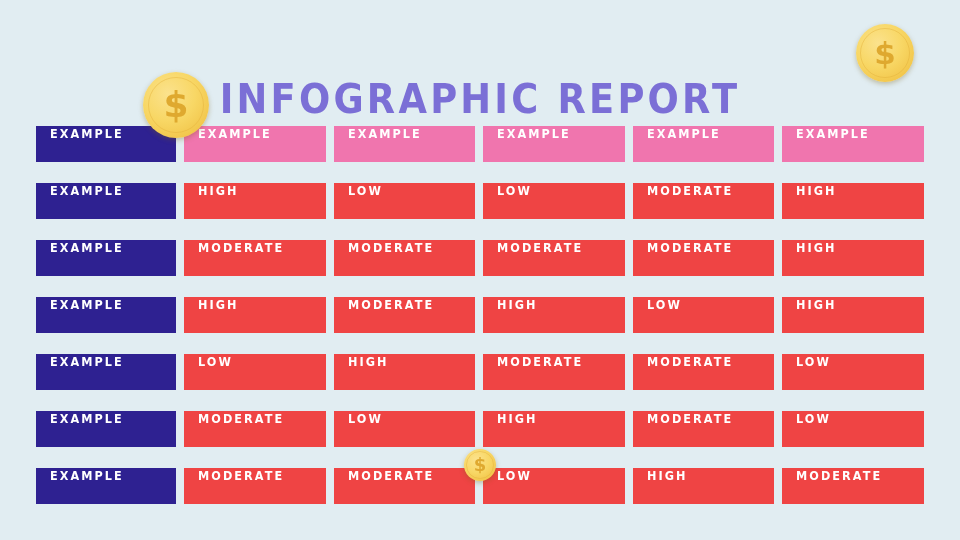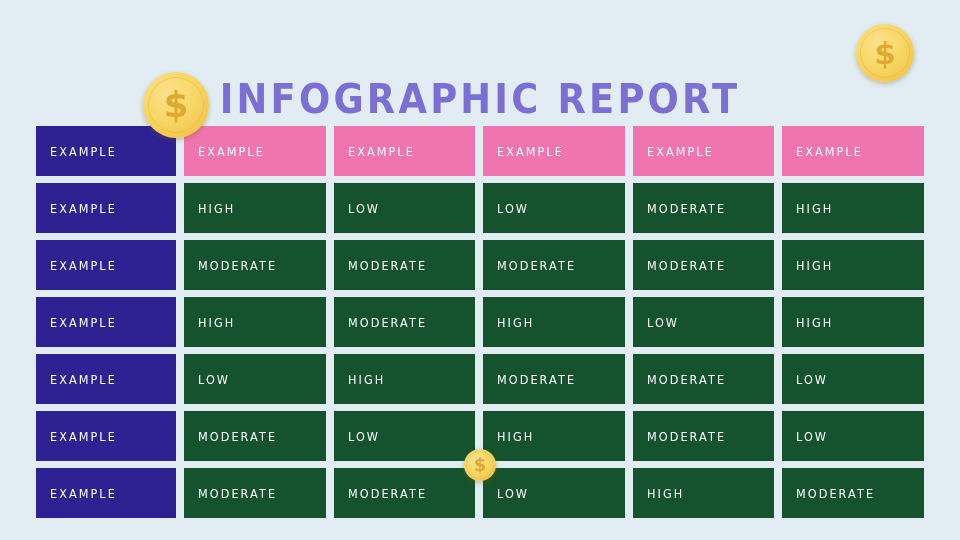--- a/index.html
+++ b/index.html
@@ -43,28 +43,27 @@
     display: flex;
     flex-direction: column;
     gap: 7px;
   }
   .row {
     display: flex;
     gap: 8px;
     height: 50px;
   }
   .cell {
-    height: 50px;
+    height: 36px;
     box-sizing: border-box;
     display: flex;
-    align-items: center;
     padding-left: 14px;
     color: #ffffff;
     font-family: "DejaVu Sans", sans-serif;
-    font-weight: 400;
+    font-weight: 700;
     font-size: 12.5px;
     letter-spacing: 2.3px;
     transform-origin: left center;
     white-space: nowrap;
     overflow: hidden;
     user-select: none;
   }
   .cell span {
     display: inline-block;
     transform: scaleX(0.9);
@@ -72,21 +71,21 @@
   }
   
   .cell.c0 {
     flex: 0 0 140px;
     width: 140px;
     background: #2e2191;
   }
   
   .cell.cn {
     flex: 1 1 0;
-    background: #14532d;
+    background: #ef4444;
   }
   .cell.cn.head {
     background: #f075ae;
   }
 
   
   .coin {
     position: absolute;
     border-radius: 50%;
     background: radial-gradient(circle at 38% 33%, #fbe28d 0%, #f8d765 45%, #f2c64b 78%, #e0ae35 100%);

